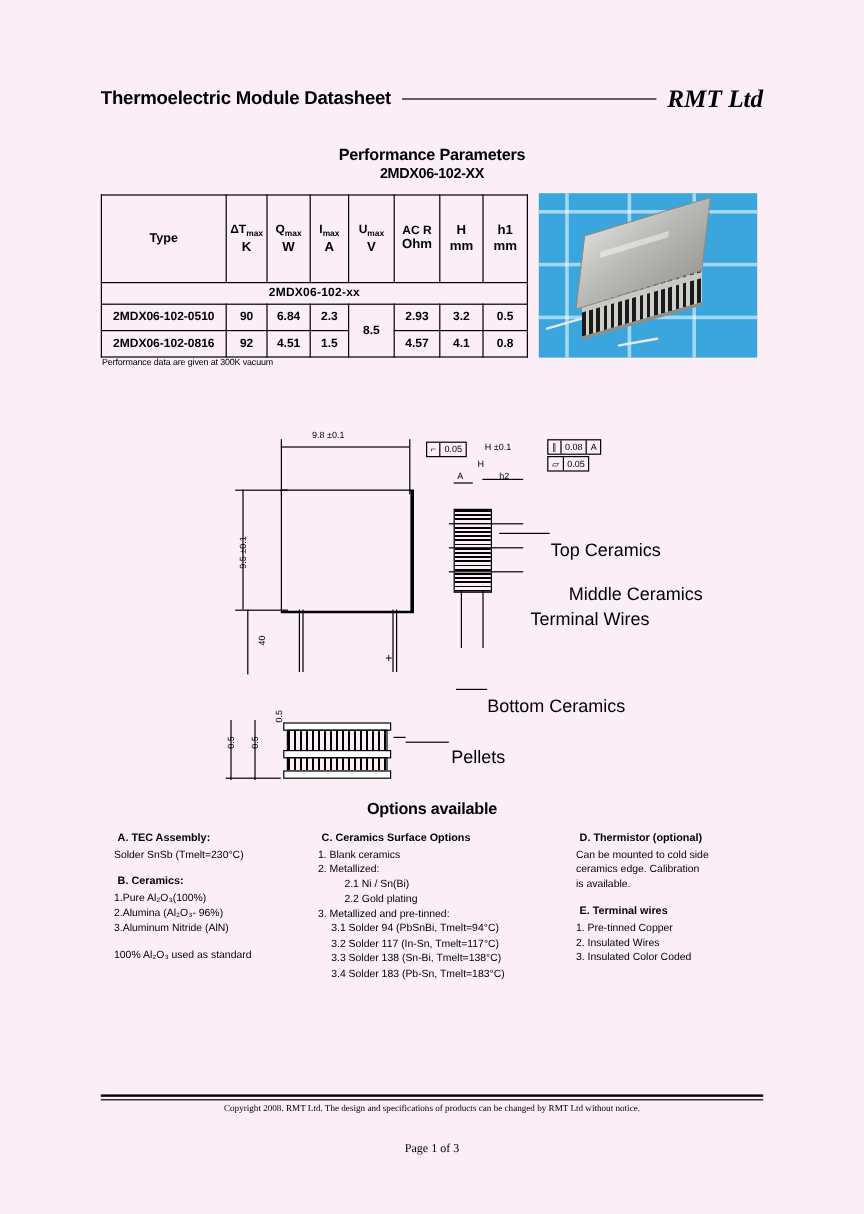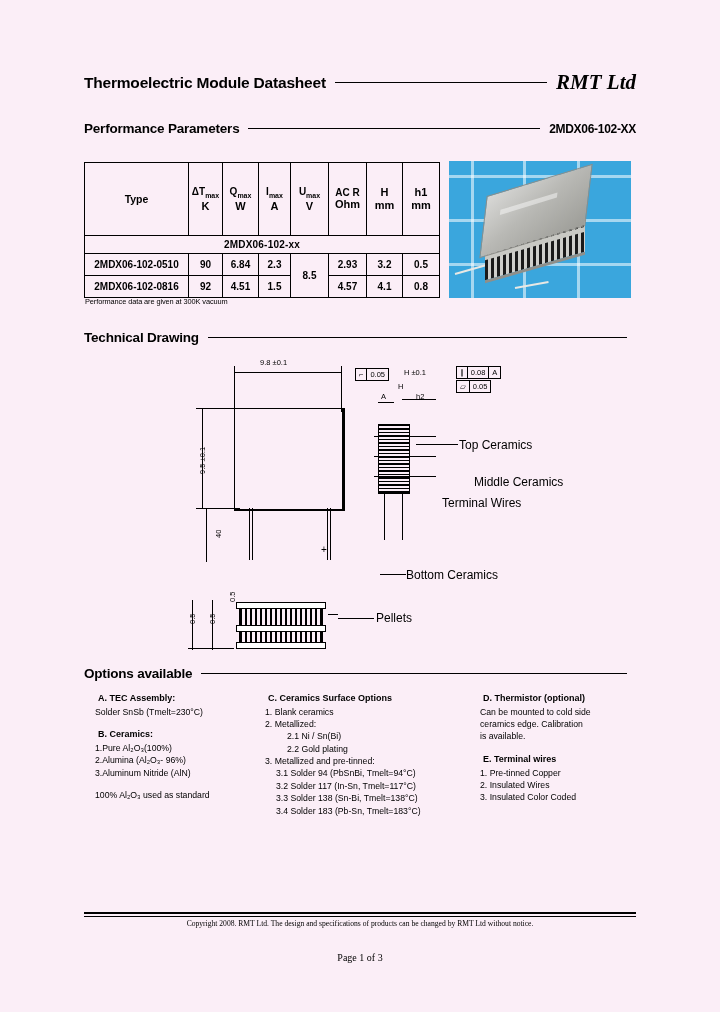--- a/index.html
+++ b/index.html
@@ -49,20 +49,21 @@
     white-space: nowrap;
     color: #000;
   }
 
   .sec {
     position: absolute;
     width: 552px;
     left: 84px;
     display: flex;
     align-items: center;
+    flex-direction: column;
   }
   .sec-title {
     font-size: 13.5px;
     font-weight: bold;
     white-space: nowrap;
     letter-spacing: -0.2px;
   }
   .sec-right {
     font-size: 12px;
     font-weight: bold;
@@ -191,23 +192,24 @@
     font-size: 7.5px;
     color: #000;
     white-space: nowrap;
   }
   .dimtxt.rot {
     transform: rotate(-90deg);
     transform-origin: left top;
   }
   .calltxt {
     position: absolute;
-    font-size: 12px;
+    font-size: 15px;
     color: #000;
     white-space: nowrap;
+    margin-top: 12px;
   }
   .sqbox {
     position: absolute;
     border: 1.3px solid #000;
     border-right-width: 3px;
     border-bottom-width: 2.5px;
     background: transparent;
   }
   .gdt {
     position: absolute;
@@ -384,24 +386,20 @@
     <div class="grid-v" style="left:128px"></div>
     <div class="wire" style="left:6px; top:112px; width:42px; transform:rotate(-16deg);"></div>
     <div class="wire" style="left:66px; top:126px; width:34px; transform:rotate(-10deg);"></div>
     <div class="tec">
       <div class="tec-body"></div>
       <div class="tec-mid"></div>
       <div class="tec-top"></div>
     </div>
   </div>
 
-  <div class="sec" id="sec-draw">
-    <div class="sec-title">Technical Drawing</div>
-    <div class="rule"></div>
-  </div>
 
   <div class="draw">
 
     <div class="sqbox" style="left:150px; top:56px; width:107px; height:100px;"></div>
 
     <div class="ln lh" style="left:150px; top:20px; width:107px;"></div>
     <div class="ln lv" style="left:150px; top:14px; height:46px;"></div>
     <div class="ln lv" style="left:257px; top:14px; height:46px;"></div>
     <div class="dimtxt" style="left:176px; top:6px;">9.8 ±0.1</div>
 

